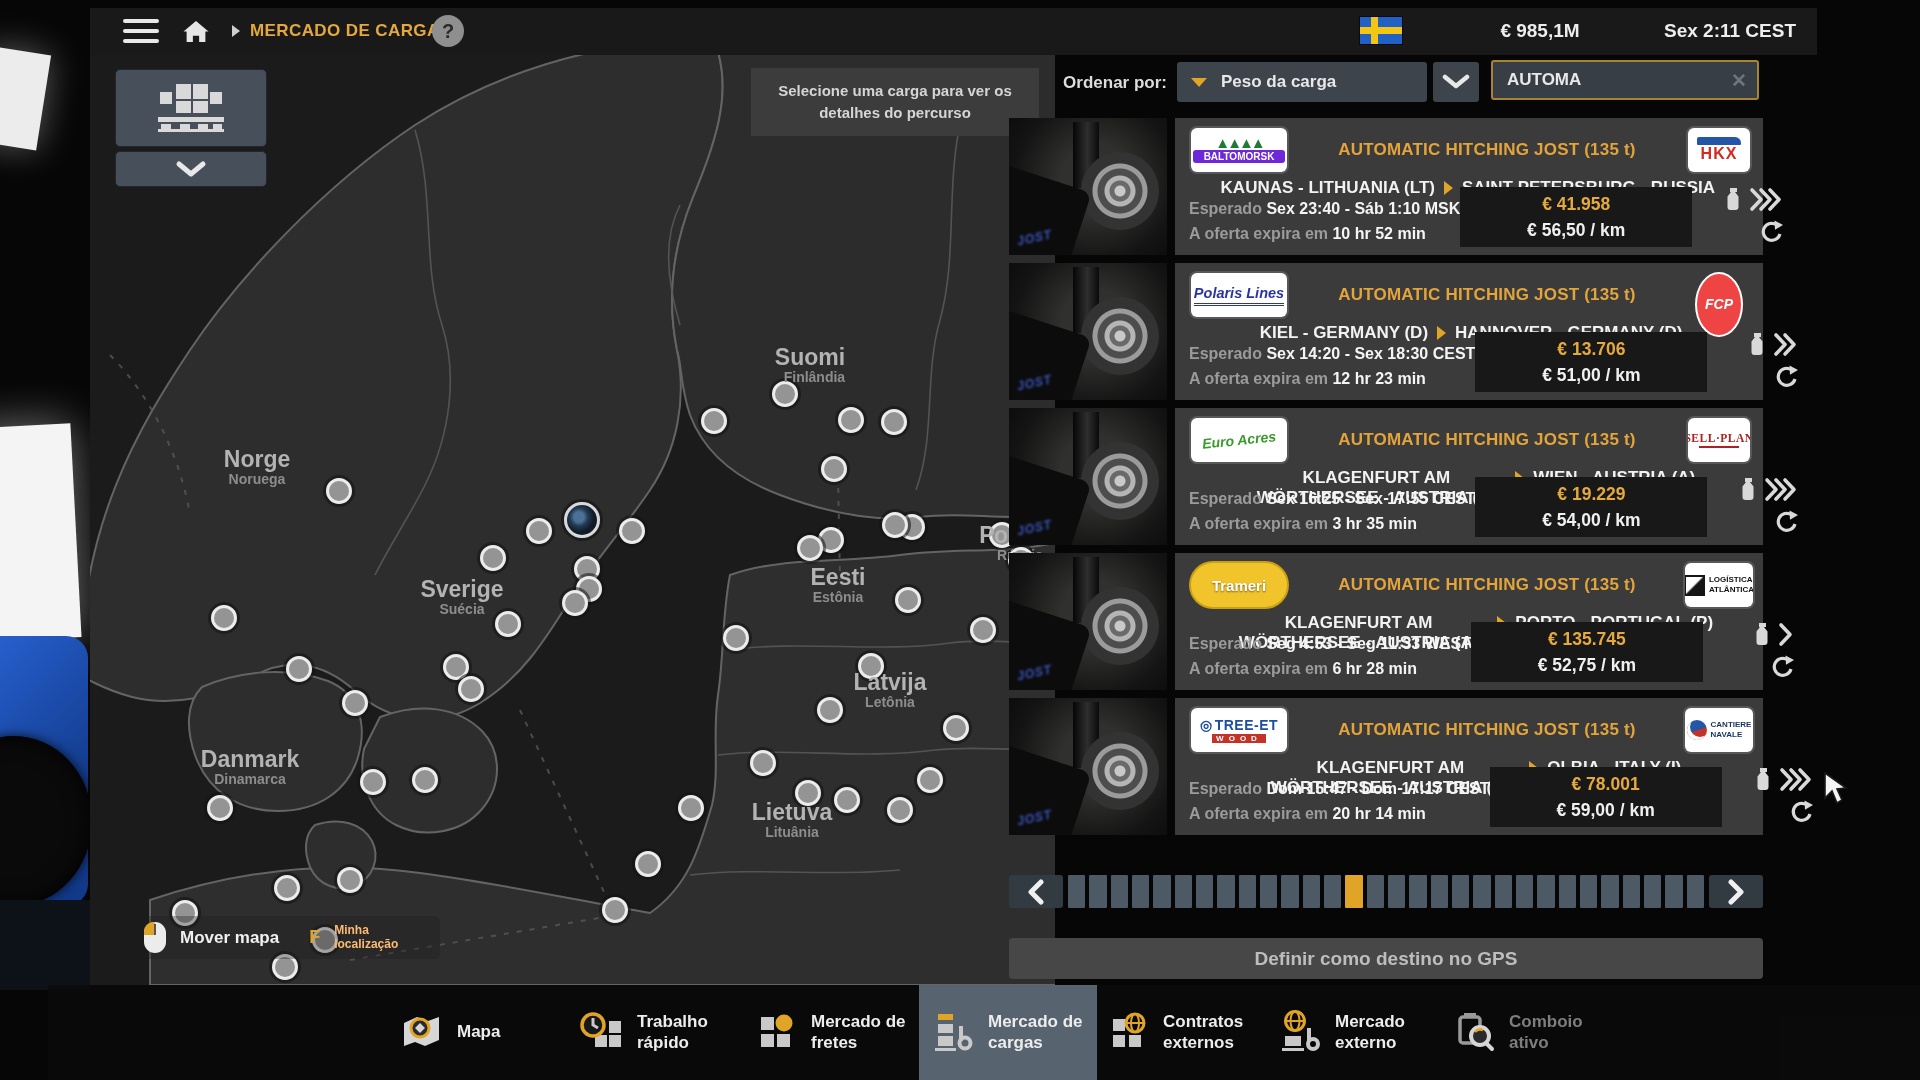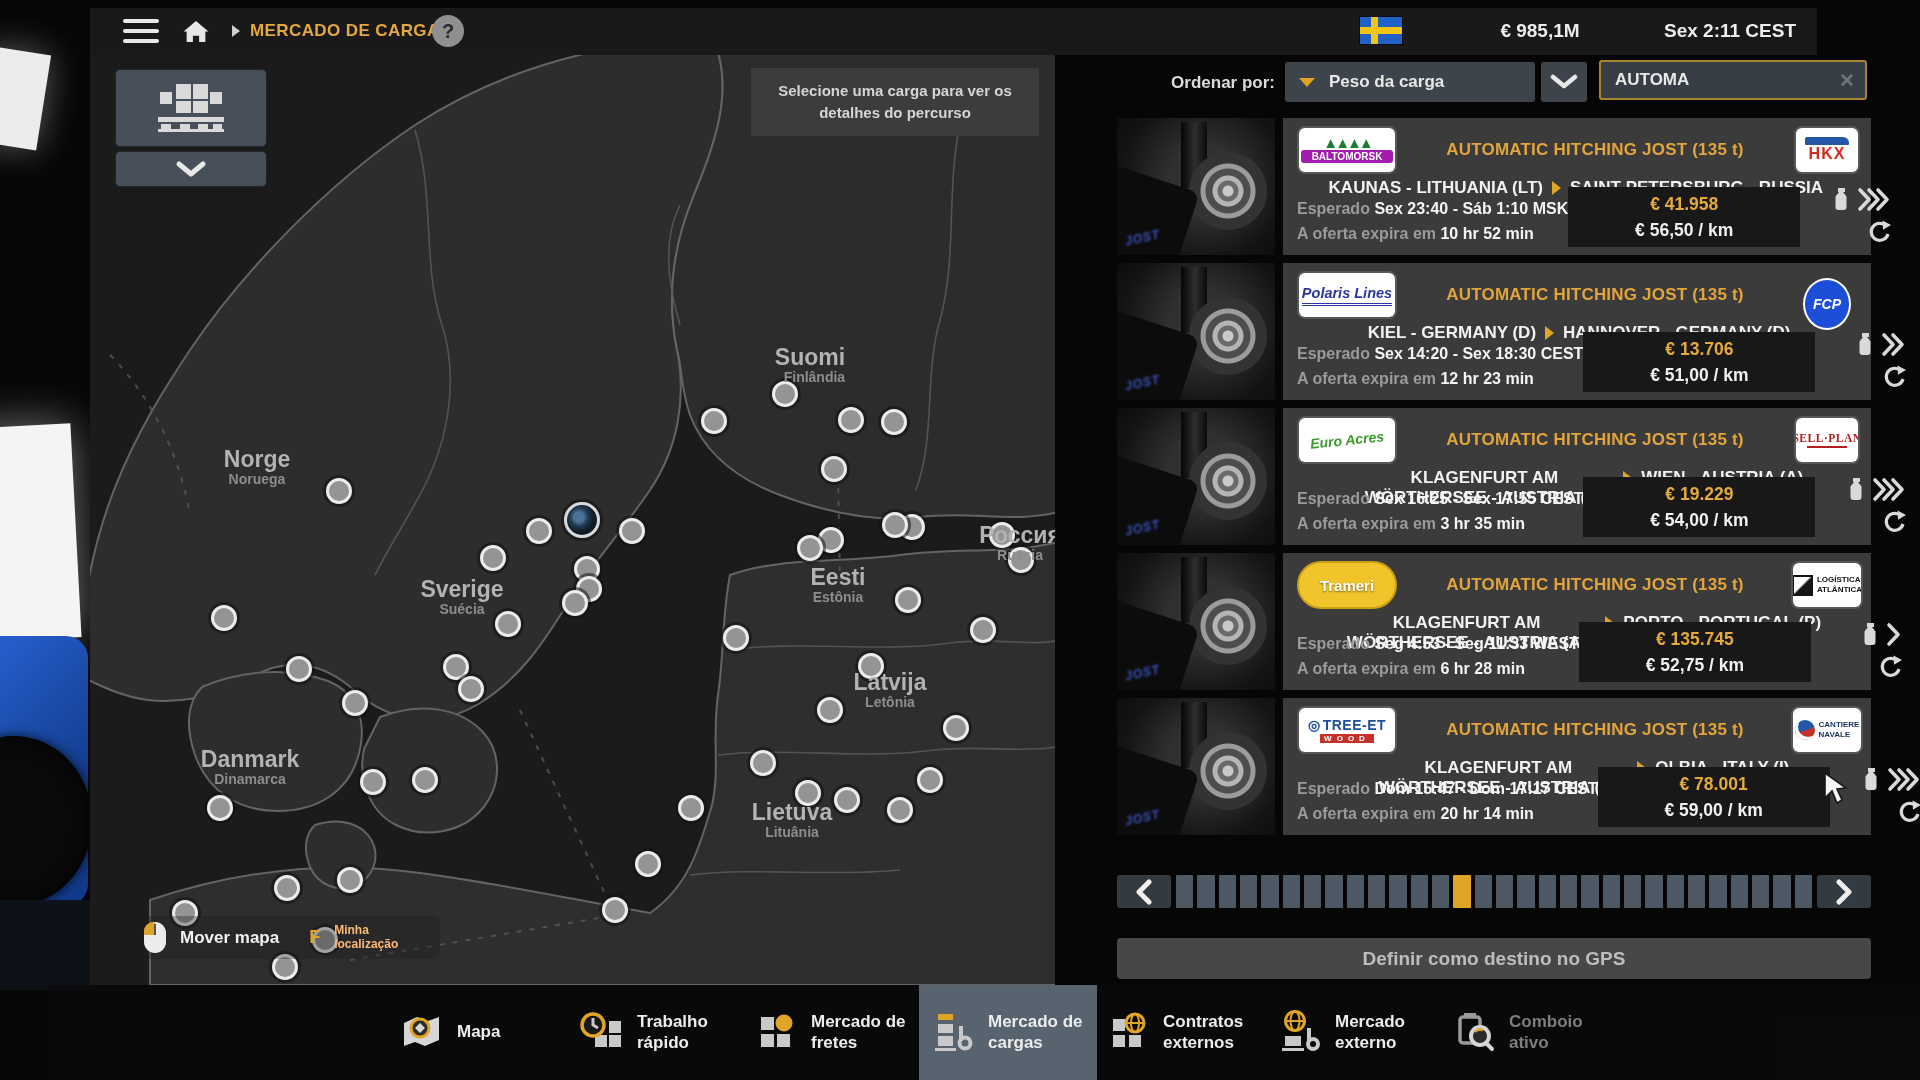--- a/index.html
+++ b/index.html
@@ -50,21 +50,21 @@
   .btn-collapse{left:25px;top:96px;width:150px;height:34px;}
   .map-foot{position:absolute;left:40px;bottom:26px;display:flex;align-items:center;gap:14px;
             background:rgba(30,30,30,.35);border-radius:6px;padding:6px 14px;}
   .mouse{position:relative;width:22px;height:31px;background:#ececec;border-radius:11px;}
   .mouse .lb{position:absolute;left:0;top:0;width:11px;height:13px;background:#e0a526;border-radius:11px 2px 0 0;}
   .mouse .mid{position:absolute;left:10px;top:2px;width:2px;height:11px;background:#555;}
   .map-foot .t{color:#f0f0f0;font-size:17px;font-weight:700;}
   .map-foot .key{color:#e0a526;font-size:18px;font-weight:800;margin-left:16px;}
   .map-foot .t2{color:#fdba74;font-size:12px;font-weight:700;line-height:1.15;width:92px;}
   
-  .panel{position:absolute;left:1117px;top:55px;width:754px;height:930px;}
+  .panel{position:absolute;left:1009px;top:55px;width:754px;height:930px;}
   .sort-label{position:absolute;left:0;top:18px;width:158px;text-align:right;color:#dcdcdc;font-size:17px;font-weight:700;}
   .dropdown{position:absolute;left:168px;top:7px;width:250px;height:40px;background:#3d444c;border-radius:3px;
             display:flex;align-items:center;gap:14px;padding:0 14px;box-sizing:border-box;cursor:pointer;}
   .caret{width:0;height:0;border-left:8px solid transparent;border-right:8px solid transparent;border-top:9px solid #e0a526;}
   .dropdown .val{color:#e8e8e8;font-size:17px;font-weight:700;}
   .dd-btn{position:absolute;left:424px;top:7px;width:46px;height:40px;background:#3d444c;border-radius:3px;
           display:flex;align-items:center;justify-content:center;cursor:pointer;}
   .search{position:absolute;left:482px;top:5px;width:268px;height:40px;box-sizing:border-box;
           background:#373e46;border:2px solid #a8842f;border-radius:3px;color:#e8e8e8;
           font-family:"Liberation Sans",sans-serif;font-size:17px;font-weight:700;padding:0 34px 0 14px;outline:none;}
@@ -100,34 +100,34 @@
   .pricebox .price{color:#e6a93c;}
   .pricebox .perkm{color:#f0f0f0;}
   .flags{width:96px;flex:none;display:flex;flex-direction:column;align-items:flex-end;gap:8px;padding:0 4px 2px 8px;box-sizing:border-box;}
   .flags .r1{display:flex;align-items:center;gap:7px;}
   
   .logo{background:#fff;border-radius:6px;display:flex;flex-direction:column;align-items:center;
         justify-content:center;overflow:hidden;box-shadow:0 0 0 2px rgba(255,255,255,.15);}
   .logo-left .logo{width:96px;height:44px;}
   .logo-right .logo{width:62px;height:44px;}
   .l-baltomorsk .peaks{color:#1e7a34;font-size:15px;line-height:10px;letter-spacing:-3px;font-weight:700;}
-  .l-baltomorsk .name{font-size:10px;font-weight:800;color:#fff;background:#a21caf;padding:1px 11px;border-radius:3px;margin-top:2px;}
+  .l-baltomorsk .name{font-size:10px;font-weight:800;color:#fff;background:#6d28d9;padding:1px 11px;border-radius:3px;margin-top:2px;}
   .l-polaris .name{color:#2b35a0;font-style:italic;font-weight:800;font-size:14.5px;
                    border-bottom:3px double #2b35a0;padding-bottom:2px;}
   .l-euroacres .name{color:#3a9a2a;font-style:italic;font-weight:800;font-size:14px;line-height:1;
                      transform:rotate(-6deg);text-align:center;}
   .logo.l-trameri{background:#f2c42c;border-radius:22px;box-shadow:0 0 0 2px #caa013;}
   .l-trameri .name{color:#fff;font-weight:800;font-size:15px;text-shadow:0 1px 2px rgba(0,0,0,.55);}
   .l-treeet .name{color:#1d4f9e;font-weight:800;font-size:14px;letter-spacing:.5px;}
   .l-treeet .name::before{content:"◎";color:#1d4f9e;margin-right:2px;}
   .l-treeet .sub{background:#c43327;color:#fff;font-size:8px;font-weight:800;letter-spacing:5px;
                  padding:0 4px;margin-top:1px;}
   .r-hkx .bar{width:44px;height:8px;background:#2456a8;border-radius:2px 6px 1px 1px;}
   .r-hkx .name{color:#d42b20;font-weight:800;font-size:16px;letter-spacing:1px;line-height:1.1;}
-  .logo.r-fcp{background:#1d4ed8;border-radius:50%;width:44px;height:48px;box-shadow:0 0 0 2px #fff;margin-top:18px;}
+  .logo.r-fcp{background:#ef4444;border-radius:50%;width:44px;height:61px;box-shadow:0 0 0 2px #fff;margin-top:18px;}
   .r-fcp .name{color:#fff;font-weight:800;font-style:italic;font-size:14px;}
   .r-sellplan .name{color:#b02020;font-weight:800;font-size:11.5px;font-family:"Liberation Serif",serif;letter-spacing:.5px;}
   .r-sellplan .orn{width:40px;height:2px;background:#b02020;margin-top:2px;}
   .logo.r-logistica,.logo.r-cantiere{flex-direction:row;gap:4px;padding:0 3px;}
   .r-logistica .mark{width:17px;height:17px;flex:none;background:linear-gradient(135deg,#fff 46%,#151515 54%);border:2px solid #151515;}
   .r-logistica .name,.r-cantiere .name{font-size:8px;font-weight:800;color:#111;line-height:1.25;text-align:left;}
   .r-cantiere .mark{width:20px;height:20px;flex:none;border-radius:50%;
                     background:linear-gradient(160deg,#2456a8 52%,#c23227 48%);box-shadow:inset 3px -3px 0 #fff;}
   .r-cantiere .name{color:#16335c;}
   

